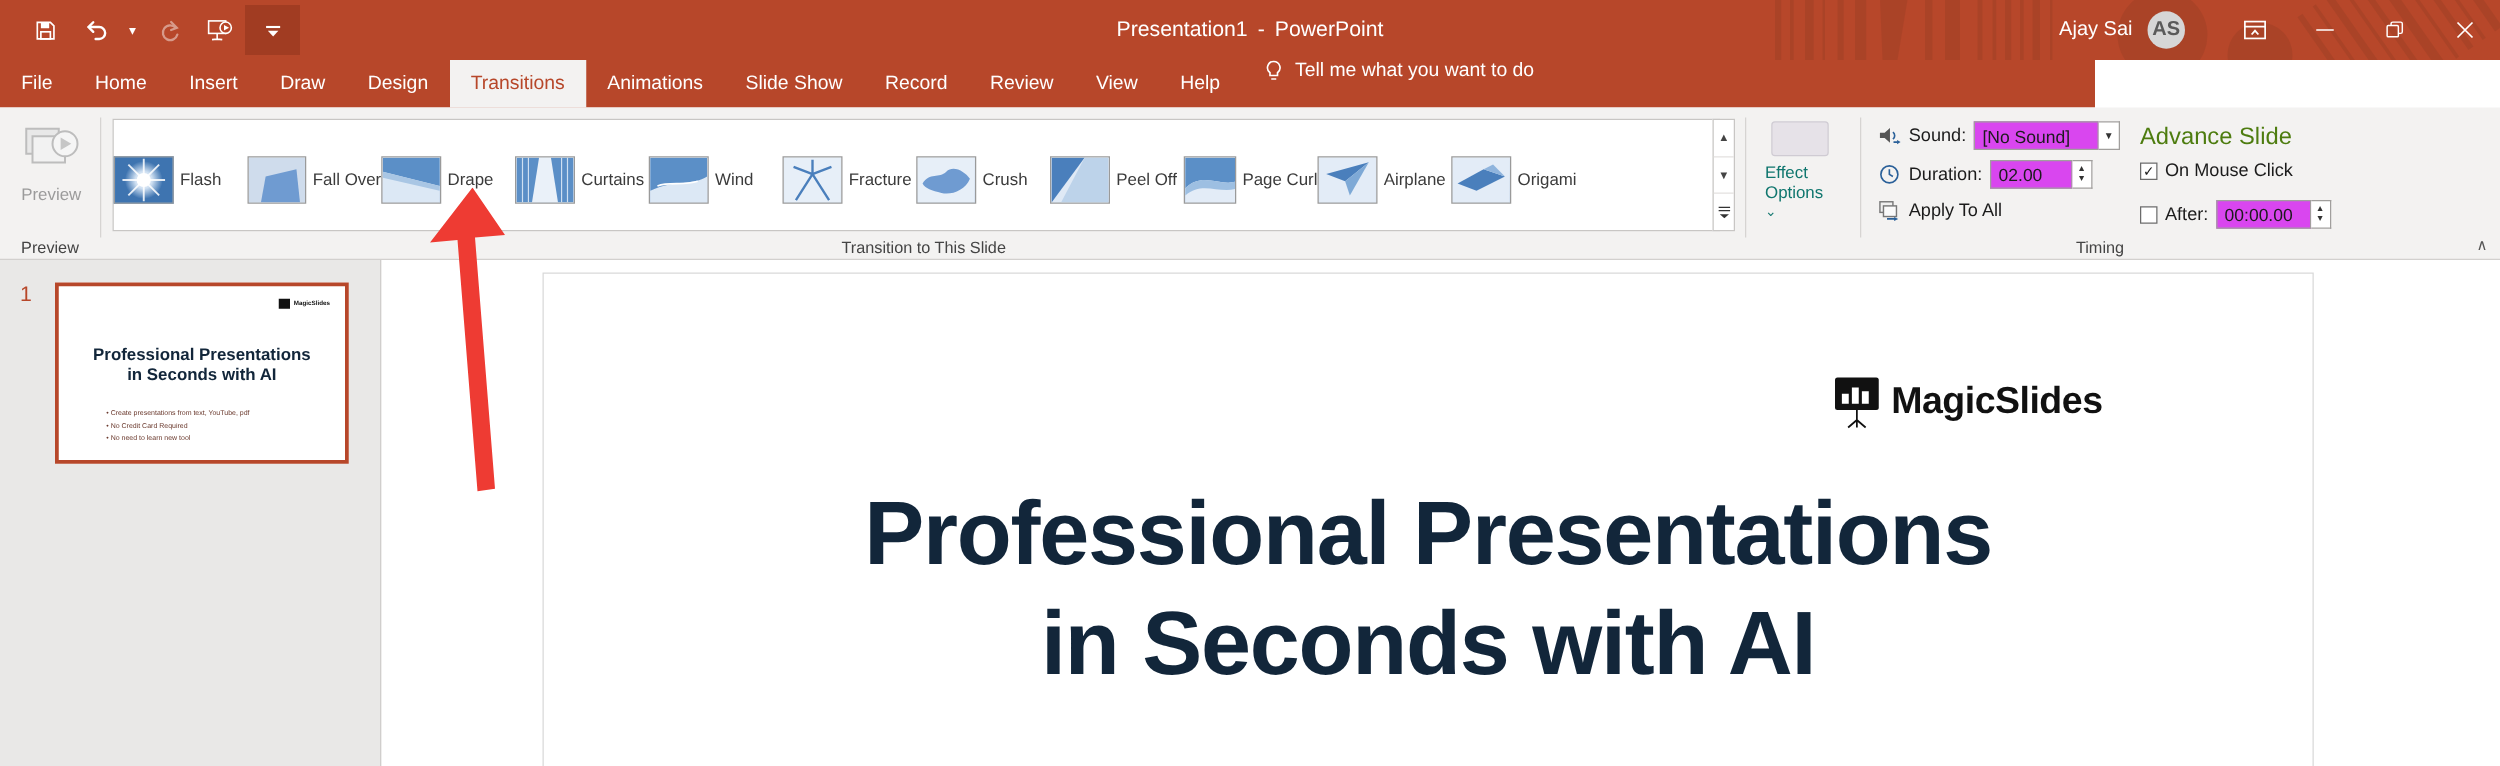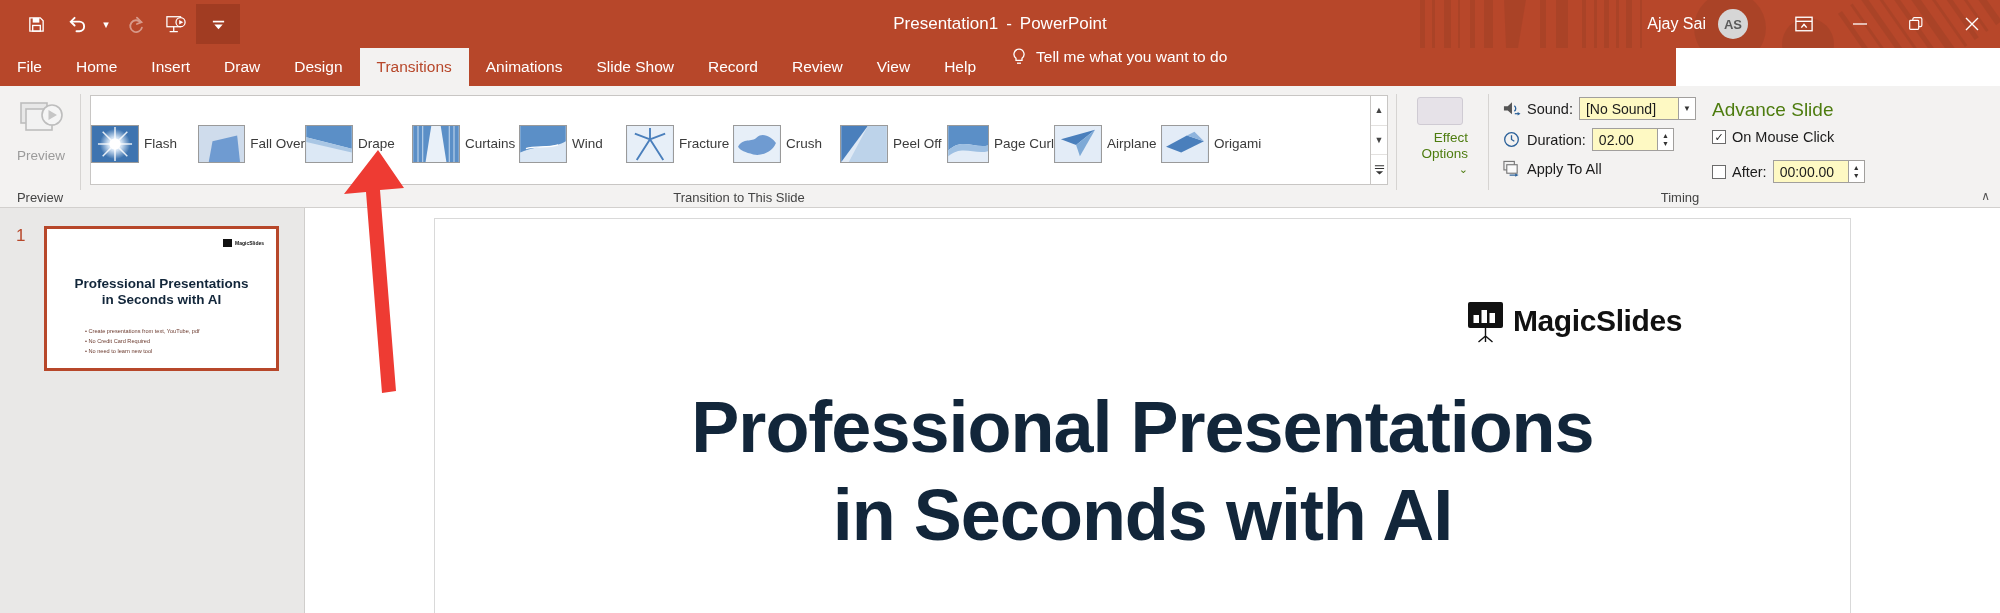--- a/index.html
+++ b/index.html
@@ -37,21 +37,21 @@
   }
   .tb-right {
     position: absolute; right: 0; top: 0; height: 48px;
     display: flex; align-items: center; gap: 0;
   }
   .tb-user { color: #fff; font-size: 16px; margin-right: 12px; }
   .tb-avatar {
     width: 30px; height: 30px; border-radius: 50%;
     background: #d6d6d6; color: #5a5a5a;
     display: flex; align-items: center; justify-content: center;
-    font-size: 13px; font-weight: bold; margin-right: 28px;
+    font-size: 16px; font-weight: bold; margin-right: 28px;
   }
   .tb-icon {
     width: 56px; height: 48px; display: flex; align-items: center; justify-content: center;
     color: #ffffff;
   }
 
   
   .tabstrip {
     position: absolute; left: 0; top: 48px; width: 1676px; height: 38px;
     background: #b7472a;
@@ -119,28 +119,28 @@
   }
   .gs-btn { flex: 1; display: flex; align-items: center; justify-content: center; font-size: 9px; color: #444; border-bottom: 1px solid #e3e1df; }
 
   
   #g-effect { left: 1398px; width: 84px; }
   .eff-btn {
     position: absolute; left: 14px; top: 11px; width: 56px; height: 80px;
     display: flex; flex-direction: column; align-items: center; gap: 5px;
   }
   .eff-box { width: 46px; height: 42px; border: 1px solid #cfcbd3; background: #e6e2e8; border-radius: 3px; }
-  .eff-label { font-size: 13.5px; color: #4d7c0f; line-height: 1.15; text-align: right; }
+  .eff-label { font-size: 13.5px; color: #0f766e; line-height: 1.15; text-align: left; }
 
   
   #g-timing { left: 1490px; width: 510px; }
   .t-row { position: absolute; display: flex; align-items: center; gap: 6px; font-size: 14.5px; color: #1b1b1b; }
   .t-ico { width: 19px; height: 19px; display:flex;align-items:center;justify-content:center; }
   .field {
-    border: 1px solid #a19f9d; background: #fef9c3; height: 23px;
+    border: 1px solid #a19f9d; background: #d946ef; height: 23px;
     display: flex; align-items: center; padding: 0 6px; font-size: 14px; color: #1b1b1b;
   }
   .drop-arrow {
     border: 1px solid #a19f9d; border-left: none; background: #fff; height: 23px; width: 17px;
     display: flex; align-items: center; justify-content: center; font-size: 8px; color: #333;
   }
   .spin {
     border: 1px solid #a19f9d; border-left: none; background: #fff; height: 23px; width: 16px;
     display: flex; flex-direction: column; align-items: center; justify-content: center; gap: 1px;
     font-size: 7px; color: #333; line-height: 1;

